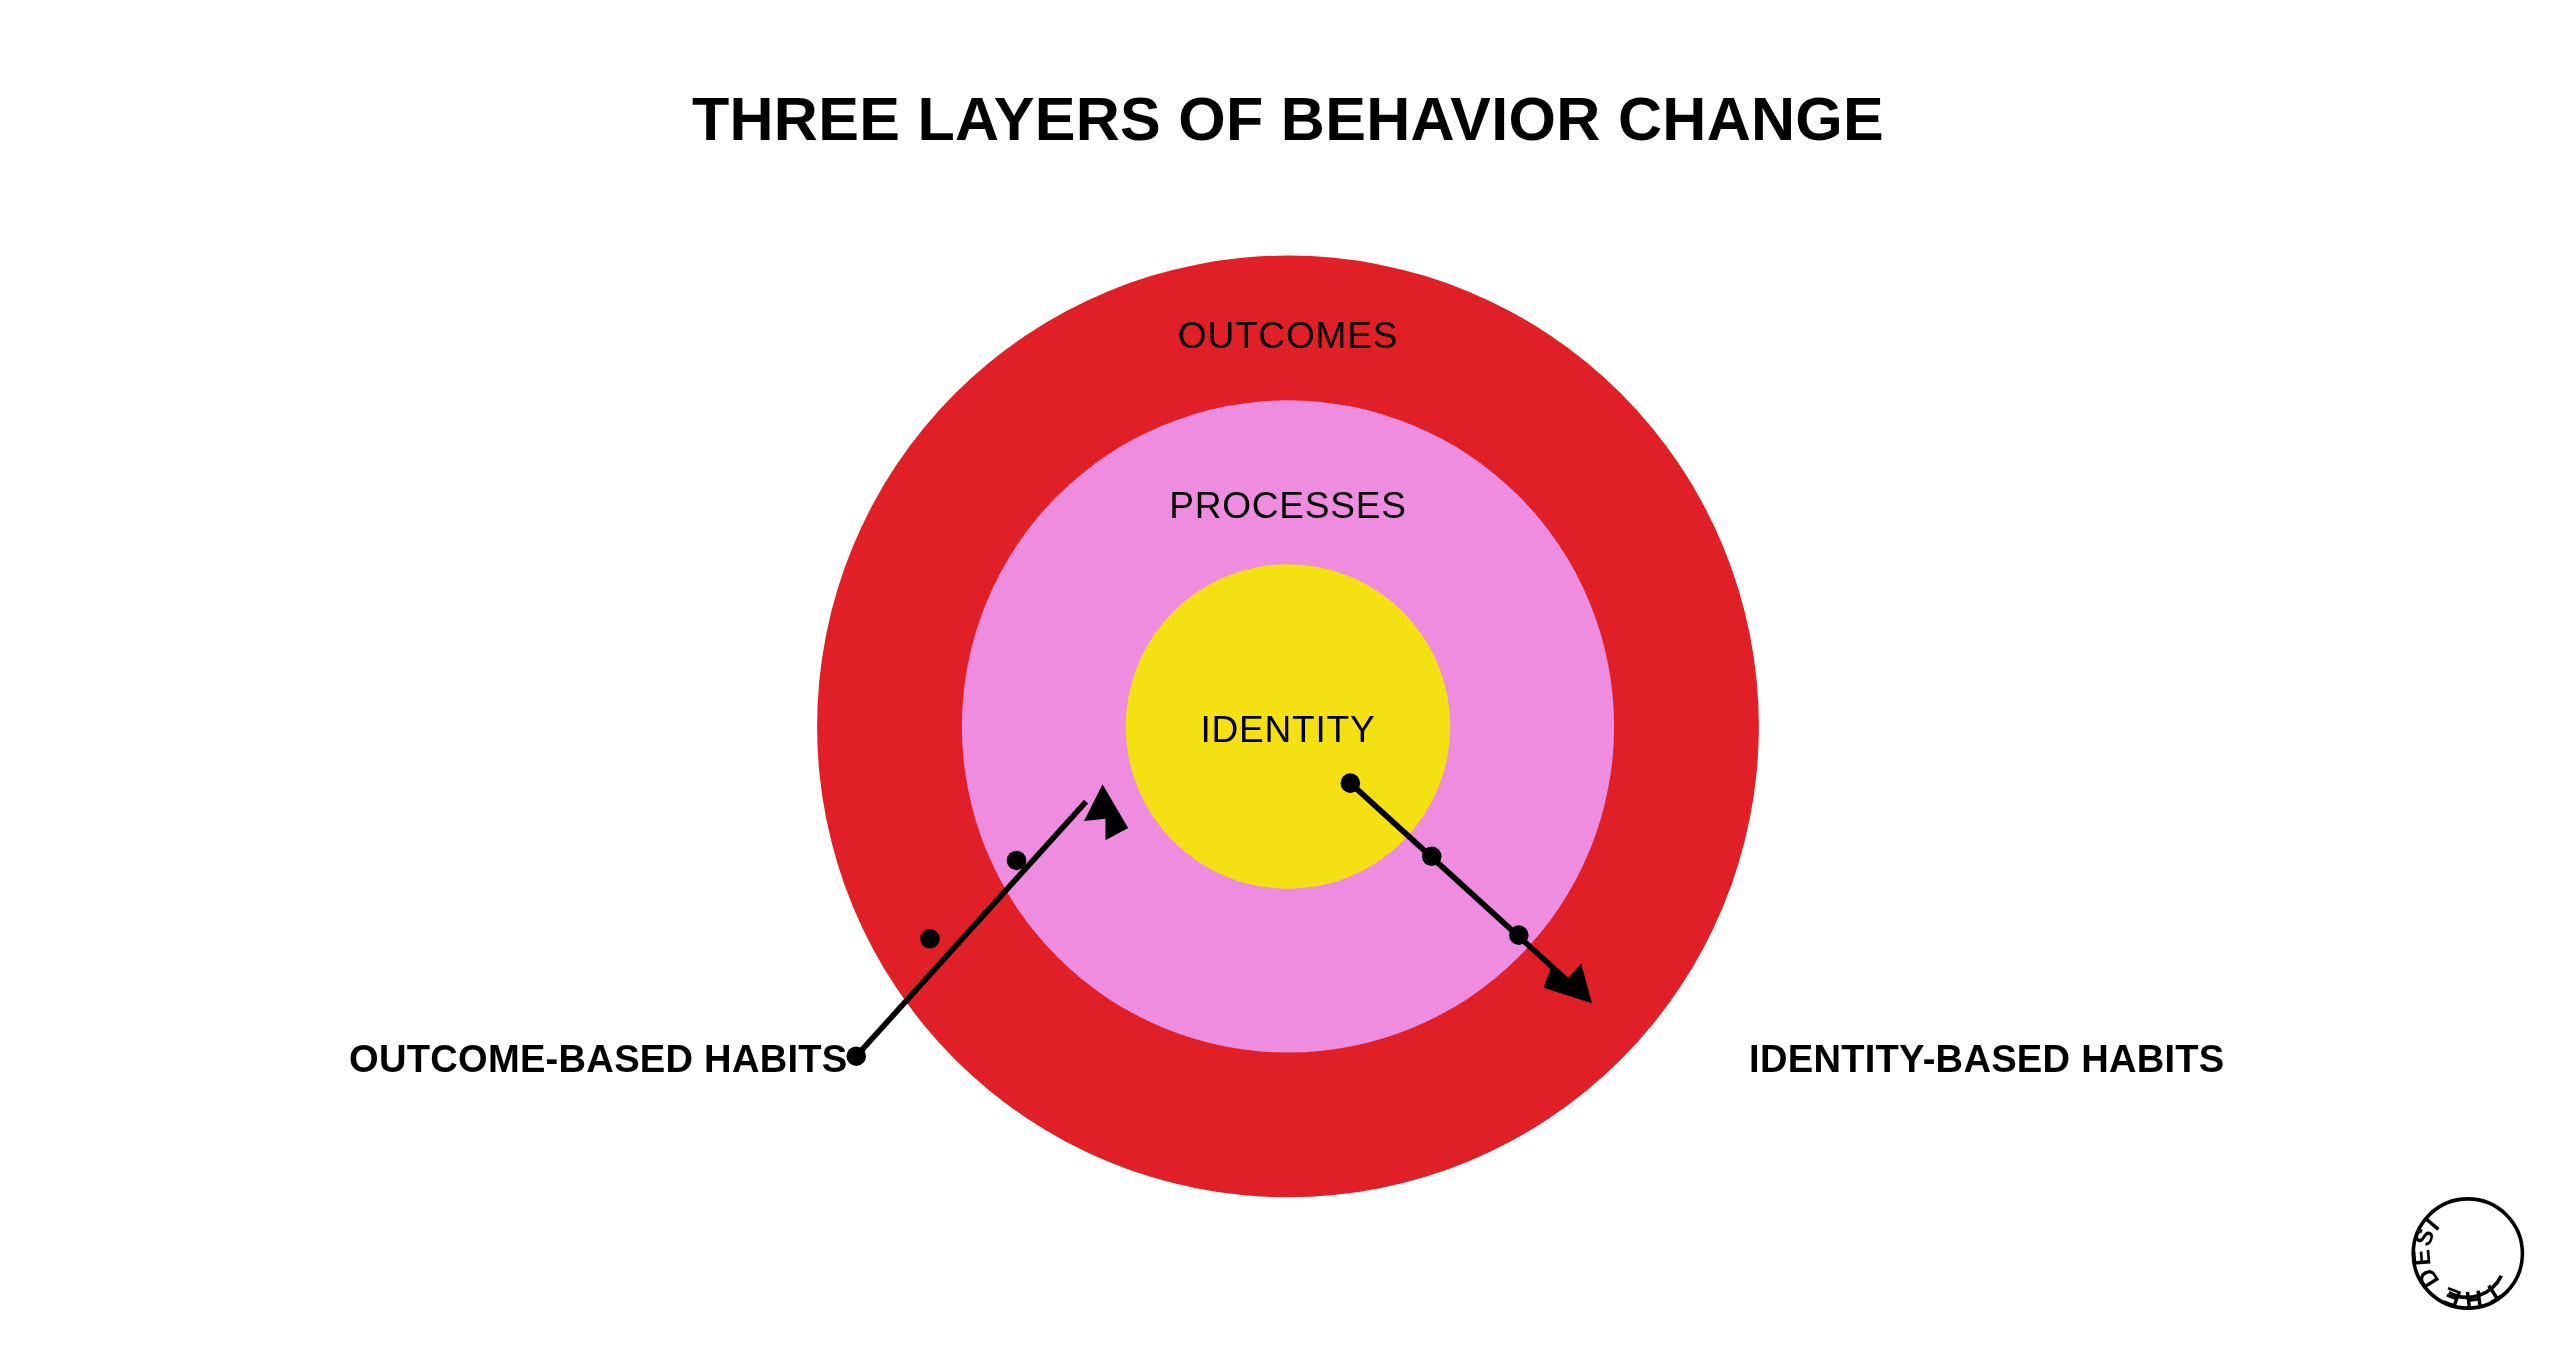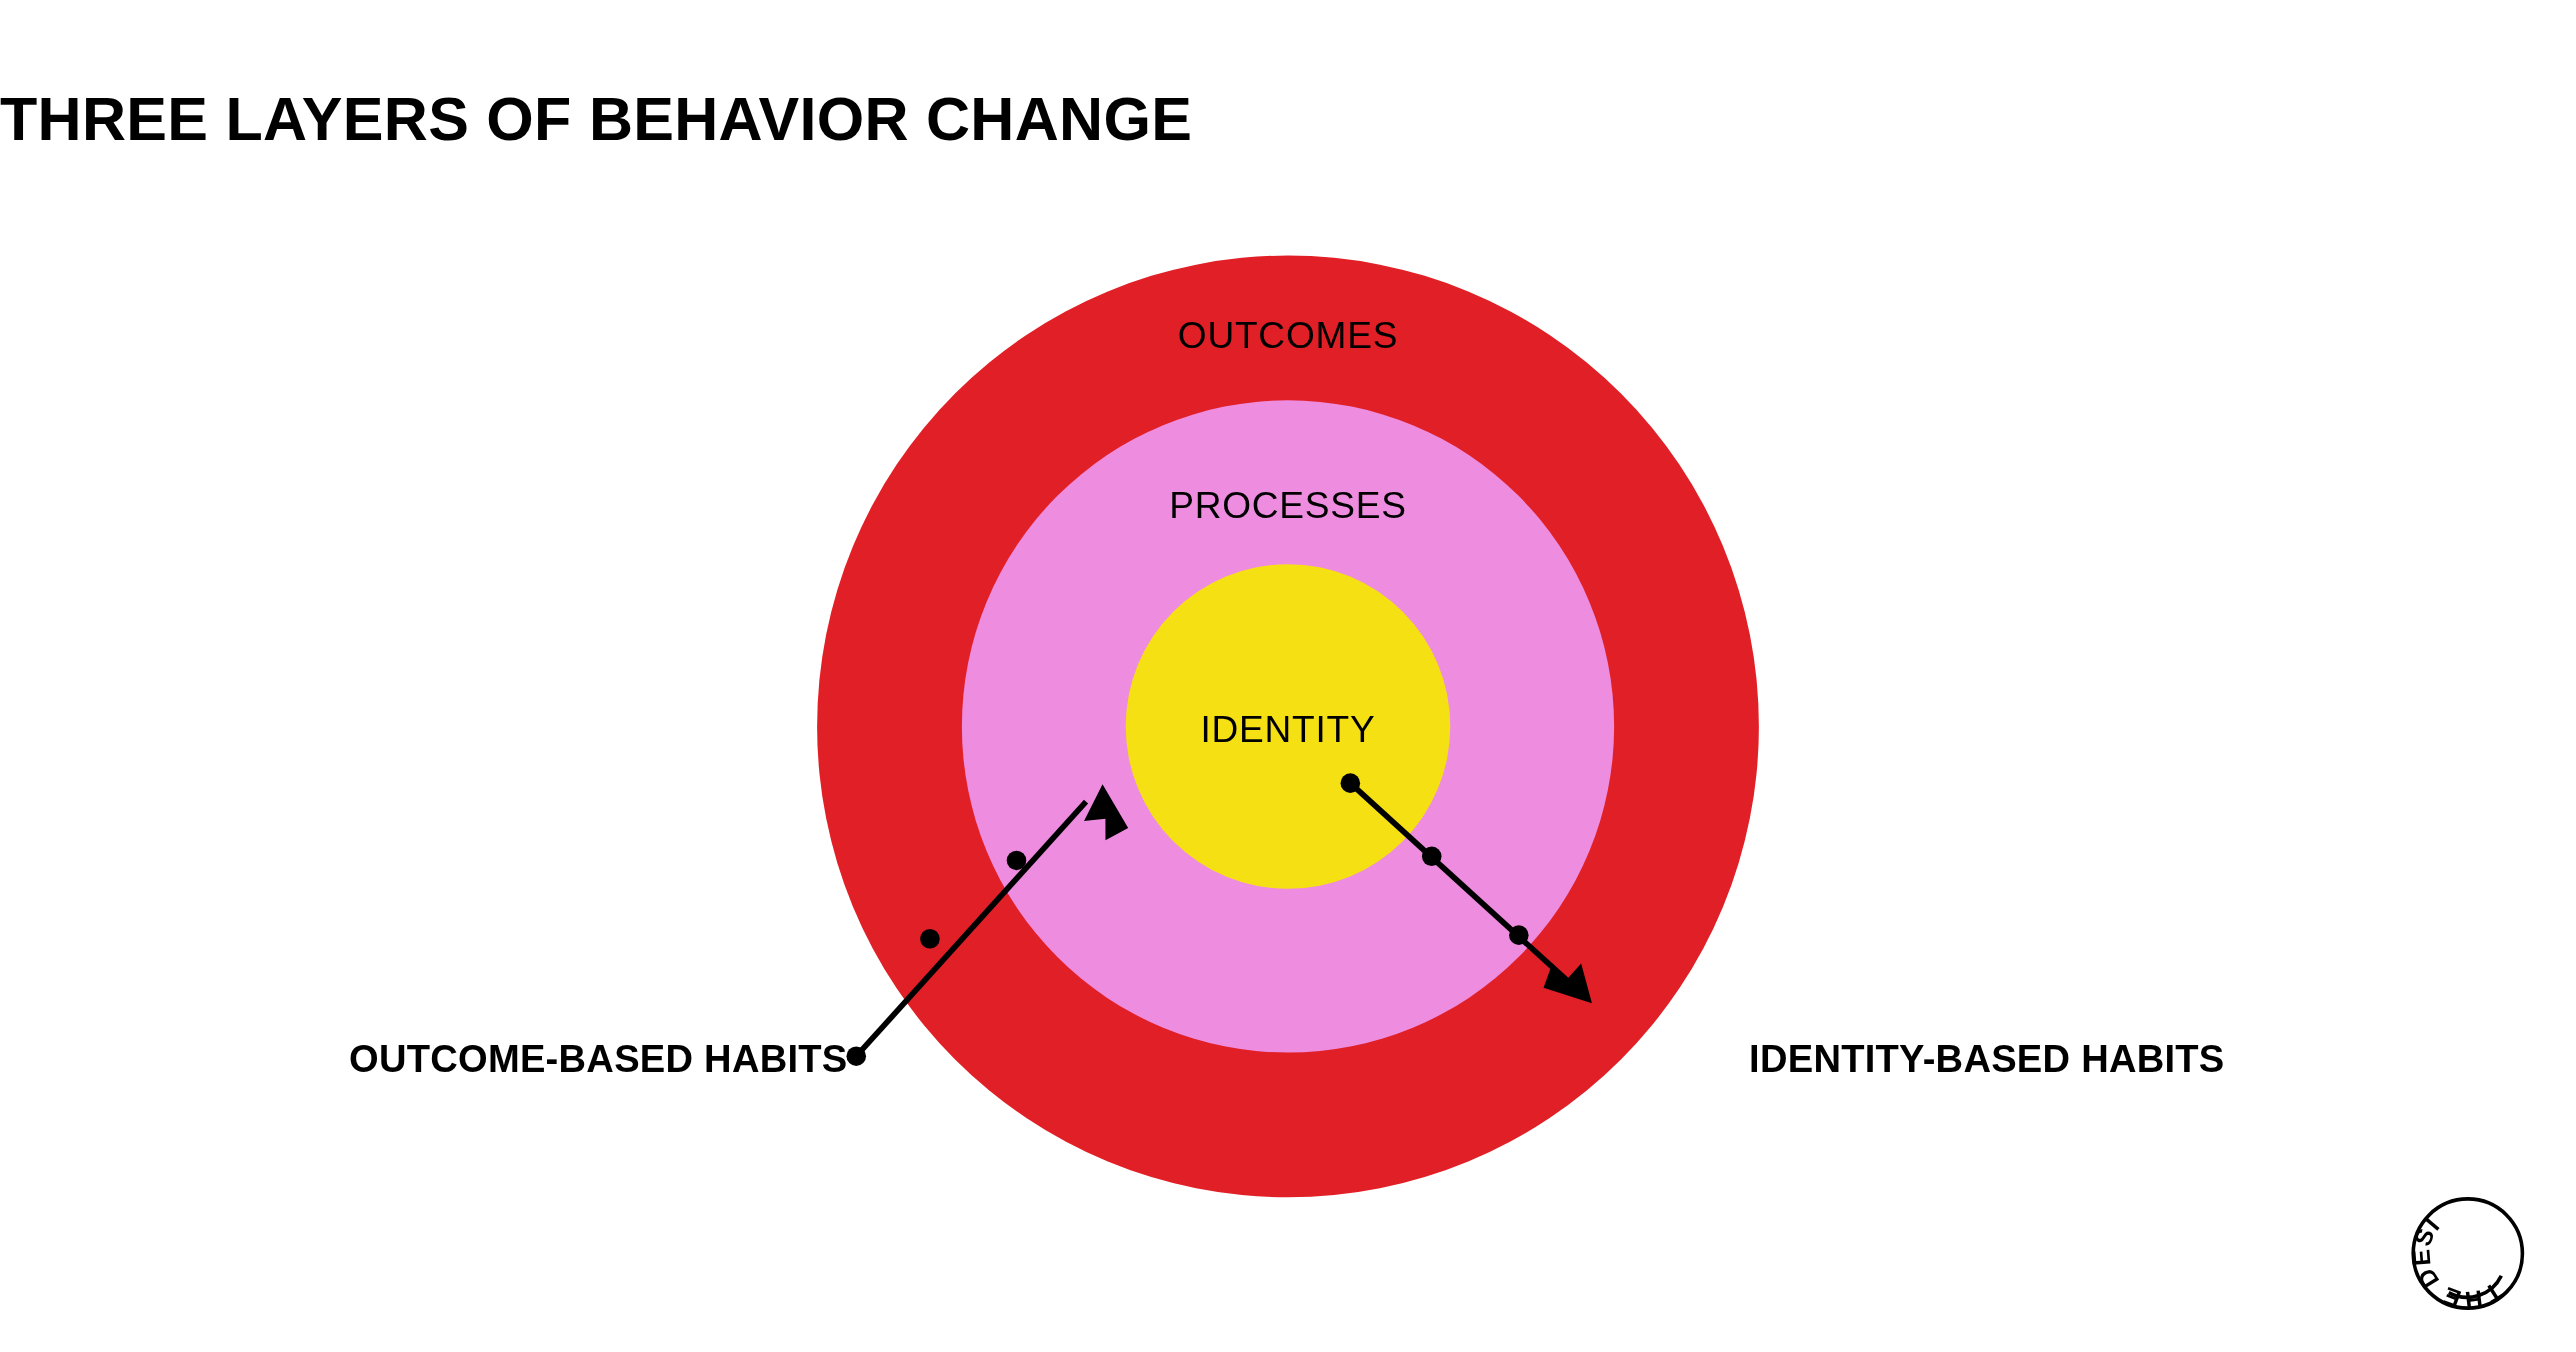--- a/index.html
+++ b/index.html
@@ -23,20 +23,21 @@
     height: 1353px;
     background: #ffffff;
   }
 
   
   .title {
     position: absolute;
     left: 0;
     top: 89px;
     width: 2576px;
+    text-align: center;
     font-size: 61px;
     font-weight: 700;
     letter-spacing: 0.3px;
     color: #000000;
     line-height: 1;
     white-space: nowrap;
     user-select: none;
   }
 
   

